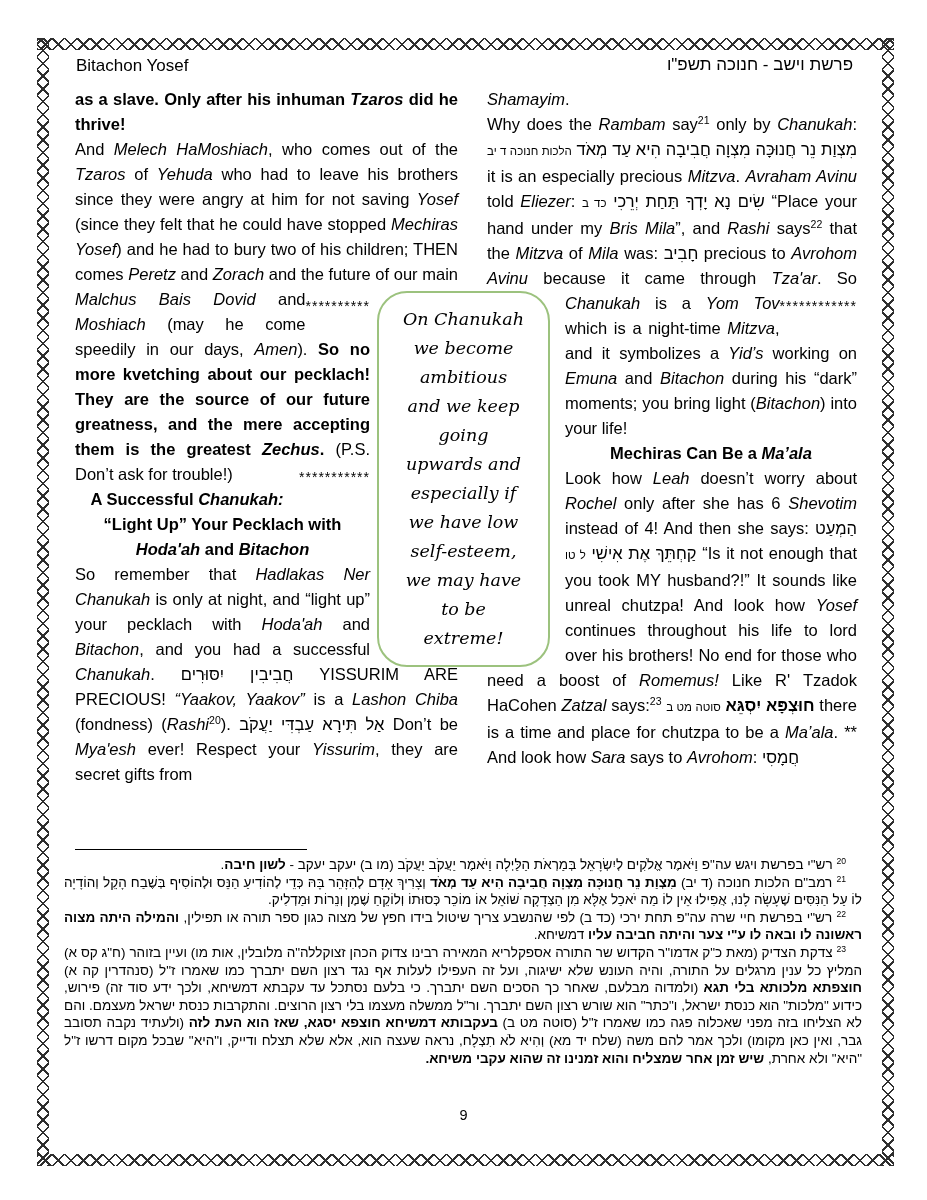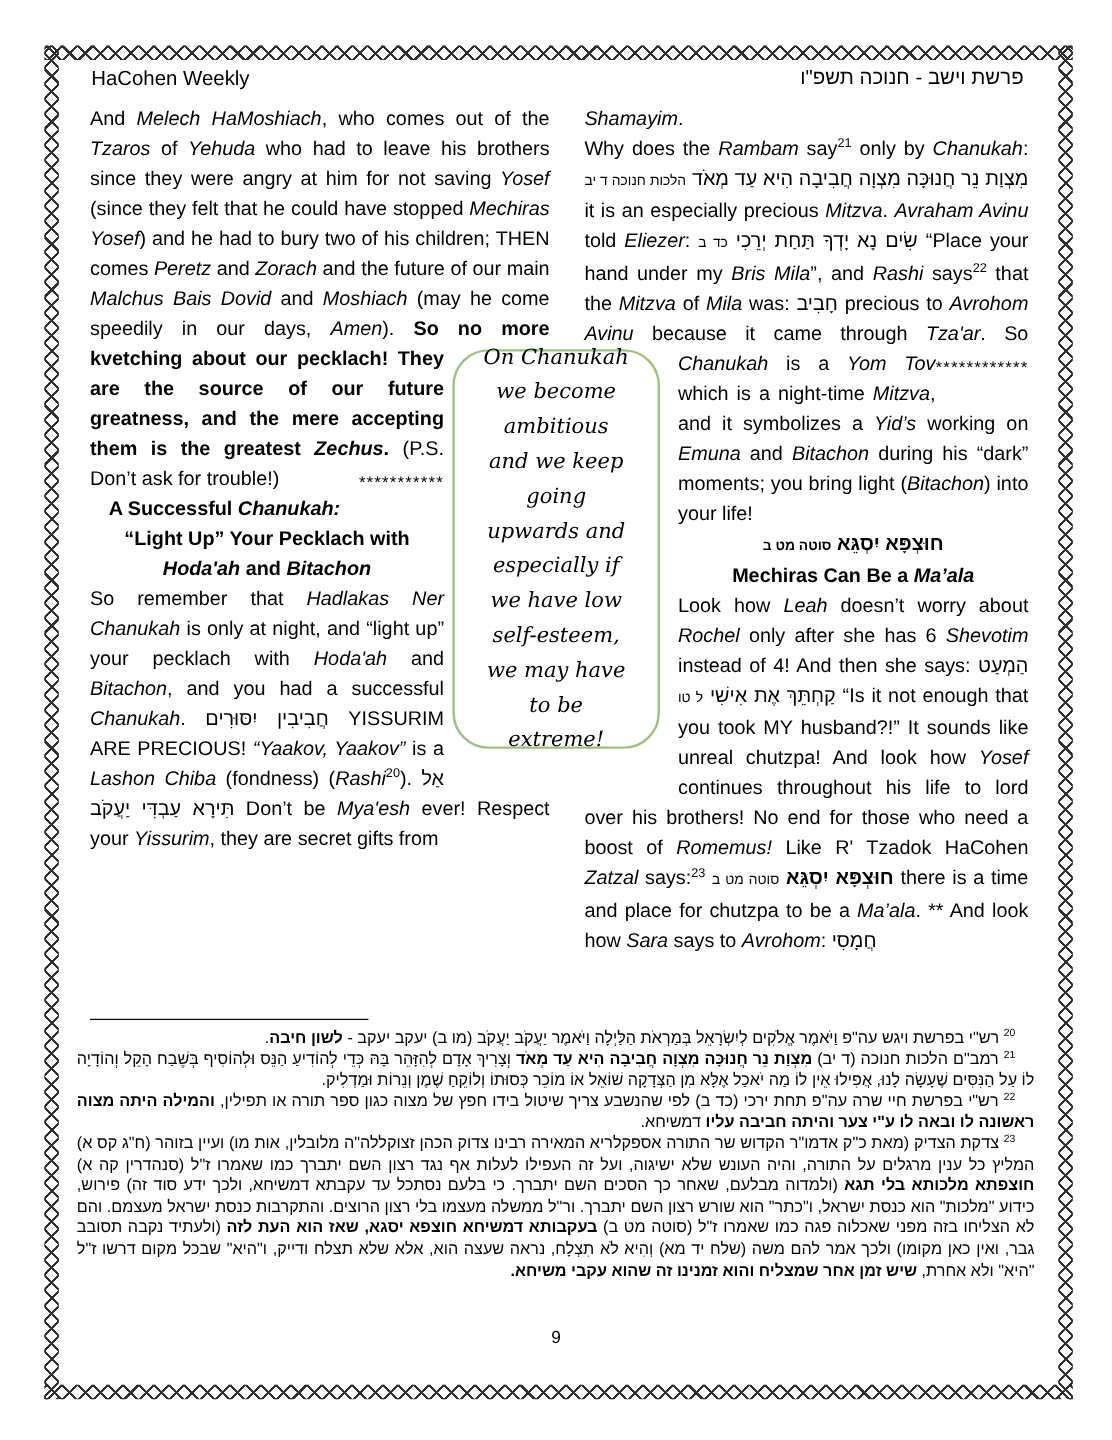--- a/index.html
+++ b/index.html
@@ -23,21 +23,21 @@
   .col-right{left:487px;width:370px;}
   .col p{margin:0;}
   .sec-h{font-weight:700;text-align:center;margin:0;}
 
   
   .sp-t-l{float:right;width:0;height:204px;}
   .sp-b-l{float:right;clear:right;width:88px;height:366px;}
   .sp-t-r{float:left;width:0;height:204px;}
   .sp-b-r{float:left;clear:left;width:78px;height:366px;}
 
-  .quote-box{position:absolute;left:377px;top:291px;width:173px;height:333px;
+  .quote-box{position:absolute;left:377px;top:291px;width:173px;height:376px;
     border:2px solid #9cc27e;border-radius:30px;background:#fff;box-sizing:border-box;
     display:flex;align-items:center;justify-content:center;}
   .quote-text{font-family:"DejaVu Serif",serif;font-style:italic;font-size:17.5px;
     line-height:29px;text-align:center;white-space:pre-line;padding:0 4px;}
 
   .fn-sep{position:absolute;left:75px;top:849px;width:232px;border-top:1.6px solid #000;}
   .footnotes{position:absolute;left:64px;top:856px;width:798px;direction:rtl;
     text-align:justify;font-size:13.5px;line-height:17.6px;}
   .footnote{margin:0;text-indent:16px;}
   .page-num{position:absolute;left:0;top:1107px;width:927px;text-align:center;font-size:14.5px;}
@@ -56,26 +56,27 @@
 </head>
 <body>
 
 <div id="page">
 
   <div class="hatch f-top"></div>
   <div class="hatch f-bottom"></div>
   <div class="hatch f-left"></div>
   <div class="hatch f-right"></div>
 
-  <div class="hdr-left">HaCohen Weekly</div>
+  <div class="hdr-left">Bitachon Yosef</div>
   <div class="hdr-right">פרשת וישב - חנוכה תשפ"ו</div>
 
   <div class="col col-left">
     <span class="sp-t-l"></span>
       <span class="sp-b-l"></span>
+    <p><span class="s-b">as a slave. Only after his inhuman </span><span class="s-bi">Tzaros</span><span class="s-b"> did he thrive!</span><span class="s-stars">**********</span></p>
     <p><span class="s-p">And </span><span class="s-i">Melech HaMoshiach</span><span class="s-p">, who comes out of the </span><span class="s-i">Tzaros</span><span class="s-p"> of </span><span class="s-i">Yehuda</span><span class="s-p"> who had to leave his brothers since they were angry at him for not saving </span><span class="s-i">Yosef</span><span class="s-p"> (since they felt that he could have stopped </span><span class="s-i">Mechiras Yosef</span><span class="s-p">) and he had to bury two of his children; THEN comes </span><span class="s-i">Peretz</span><span class="s-p"> and </span><span class="s-i">Zorach</span><span class="s-p"> and the future of our main </span><span class="s-i">Malchus Bais Dovid</span><span class="s-p"> and </span><span class="s-i">Moshiach</span><span class="s-p"> (may he come speedily in our days, </span><span class="s-i">Amen</span><span class="s-p">). </span><span class="s-b">So no more kvetching about our pecklach! They are the source of our future greatness, and the mere accepting them is the greatest </span><span class="s-bi">Zechus</span><span class="s-b">.</span><span class="s-p"> (P.S. Don’t ask for trouble!)</span><span class="s-stars">***********</span></p>
     <p class="sec-h"><span class="s-b">A Successful </span><span class="s-bi">Chanukah:</span><span class="s-b"> “Light Up” Your Pecklach with </span><span class="s-bi">Hoda'ah</span><span class="s-b"> and </span><span class="s-bi">Bitachon</span></p>
     <p><span class="s-p">So remember that </span><span class="s-i">Hadlakas Ner Chanukah</span><span class="s-p"> is only at night, and “light up” your pecklach with </span><span class="s-i">Hoda'ah</span><span class="s-p"> and </span><span class="s-i">Bitachon</span><span class="s-p">, and you had a successful </span><span class="s-i">Chanukah</span><span class="s-p">. </span><span class="s-he">חֲבִיבִין יִסּוּרִים</span><span class="s-p"> YISSURIM ARE PRECIOUS! </span><span class="s-i">“Yaakov, Yaakov”</span><span class="s-p"> is a </span><span class="s-i">Lashon Chiba</span><span class="s-p"> (fondness) (</span><span class="s-i">Rashi</span><span class="s-sup">20</span><span class="s-p">). </span><span class="s-he">אַל תִּירָא עַבְדִּי יַעֲקֹב</span><span class="s-p"> Don’t be </span><span class="s-i">Mya'esh</span><span class="s-p"> ever! Respect your </span><span class="s-i">Yissurim</span><span class="s-p">, they are secret gifts from</span></p>
   </div>
 
   <div class="quote-box" style="border-color: rgb(156, 194, 126);">
     <div class="quote-text">On Chanukah
 we become
 ambitious
 and we keep
@@ -87,21 +88,20 @@
 we may have
 to be
 extreme!</div>
   </div>
 
   <div class="col col-right">
     <span class="sp-t-r"></span>
       <span class="sp-b-r"></span>
     <p><span class="s-i">Shamayim</span><span class="s-p">.</span><span class="s-stars">************</span></p>
     <p><span class="s-p">Why does the </span><span class="s-i">Rambam</span><span class="s-p"> say</span><span class="s-sup">21</span><span class="s-p"> only by </span><span class="s-i">Chanukah</span><span class="s-p">: </span><span class="s-he">מִצְוַת נֵר חֲנוּכָּה מִצְוָה חֲבִיבָה הִיא עַד מְאֹד</span><span class="s-p"> </span><span class="s-hes">הלכות חנוכה ד יב</span><span class="s-p"> it is an especially precious </span><span class="s-i">Mitzva</span><span class="s-p">. </span><span class="s-i">Avraham Avinu</span><span class="s-p"> told </span><span class="s-i">Eliezer</span><span class="s-p">: </span><span class="s-he">שִׂים נָא יָדְךָ תַּחַת יְרֵכִי</span><span class="s-p"> </span><span class="s-hes">כד ב</span><span class="s-p"> “Place your hand under my </span><span class="s-i">Bris Mila</span><span class="s-p">”, and </span><span class="s-i">Rashi</span><span class="s-p"> says</span><span class="s-sup">22</span><span class="s-p"> that the </span><span class="s-i">Mitzva</span><span class="s-p"> of </span><span class="s-i">Mila</span><span class="s-p"> was: </span><span class="s-he">חָבִיב</span><span class="s-p"> precious to </span><span class="s-i">Avrohom Avinu</span><span class="s-p"> because it came through </span><span class="s-i">Tza'ar</span><span class="s-p">. So </span><span class="s-i">Chanukah</span><span class="s-p"> is a </span><span class="s-i">Yom Tov</span><span class="s-p"> which is a night-time </span><span class="s-i">Mitzva</span><span class="s-p">, and it symbolizes a </span><span class="s-i">Yid’s</span><span class="s-p"> working on </span><span class="s-i">Emuna</span><span class="s-p"> and </span><span class="s-i">Bitachon</span><span class="s-p"> during his “dark” moments; you bring light (</span><span class="s-i">Bitachon</span><span class="s-p">) into your life!</span></p>
-    <p class="sec-h"><span class="s-heb">חוּצְפָּא יִסְגֵּא</span><span class="s-p"> </span><span class="s-hes">סוטה מט ב</span></p>
     <p class="sec-h"><span class="s-b">Mechiras Can Be a </span><span class="s-bi">Ma’ala</span></p>
     <p><span class="s-p">Look how </span><span class="s-i">Leah</span><span class="s-p"> doesn’t worry about </span><span class="s-i">Rochel</span><span class="s-p"> only after she has 6 </span><span class="s-i">Shevotim</span><span class="s-p"> instead of 4! And then she says: </span><span class="s-he">הַמְעַט קַחְתֵּךְ אֶת אִישִׁי</span><span class="s-p"> </span><span class="s-hes">ל טו</span><span class="s-p"> “Is it not enough that you took MY husband?!” It sounds like unreal chutzpa! And look how </span><span class="s-i">Yosef</span><span class="s-p"> continues throughout his life to lord over his brothers! No end for those who need a boost of </span><span class="s-i">Romemus!</span><span class="s-p"> Like R' Tzadok HaCohen </span><span class="s-i">Zatzal</span><span class="s-p"> says:</span><span class="s-sup">23</span><span class="s-p"> </span><span class="s-heb">חוּצְפָּא יִסְגֵּא</span><span class="s-p"> </span><span class="s-hes">סוטה מט ב</span><span class="s-p"> there is a time and place for chutzpa to be a </span><span class="s-i">Ma’ala</span><span class="s-p">.  ** And look how </span><span class="s-i">Sara</span><span class="s-p"> says to </span><span class="s-i">Avrohom</span><span class="s-p">: </span><span class="s-he">חֲמָסִי</span></p>
   </div>
 
   <div class="fn-sep"></div>
 
   <div class="footnotes">
     <p class="footnote"><span class="s-sup">20</span><span class="s-p"> רש"י בפרשת ויגש עה"פ וַיֹּאמֶר אֱלֹקִים לְיִשְׂרָאֵל בְּמַרְאֹת הַלַּיְלָה וַיֹּאמֶר יַעֲקֹב יַעֲקֹב (מו ב) יעקב יעקב - </span><span class="s-b">לשון חיבה</span><span class="s-p">.</span></p>
     <p class="footnote"><span class="s-sup">21</span><span class="s-p"> רמב"ם הלכות חנוכה (ד יב) </span><span class="s-b">מִצְוַת נֵר חֲנוּכָּה מִצְוָה חֲבִיבָה הִיא עַד מְאֹד</span><span class="s-p"> וְצָרִיךְ אָדָם לְהִזָּהֵר בָּהּ כְּדֵי לְהוֹדִיעַ הַנֵּס וּלְהוֹסִיף בְּשֶׁבַח הָקֵל וְהוֹדָיָה לוֹ עַל הַנִּסִּים שֶׁעָשָׂה לָנוּ, אֲפִילוּ אֵין לוֹ מַה יֹאכַל אֶלָּא מִן הַצְּדָקָה שׁוֹאֵל אוֹ מוֹכֵר כְּסוּתוֹ וְלוֹקֵחַ שֶׁמֶן וְנֵרוֹת וּמַדְלִיק.</span></p>
     <p class="footnote"><span class="s-sup">22</span><span class="s-p"> רש"י בפרשת חיי שרה עה"פ תחת ירכי (כד ב) לפי שהנשבע צריך שיטול בידו חפץ של מצוה כגון ספר תורה או תפילין, </span><span class="s-b">והמילה היתה מצוה ראשונה לו ובאה לו ע"י צער והיתה חביבה עליו</span><span class="s-p"> דמשיחא.</span></p>

